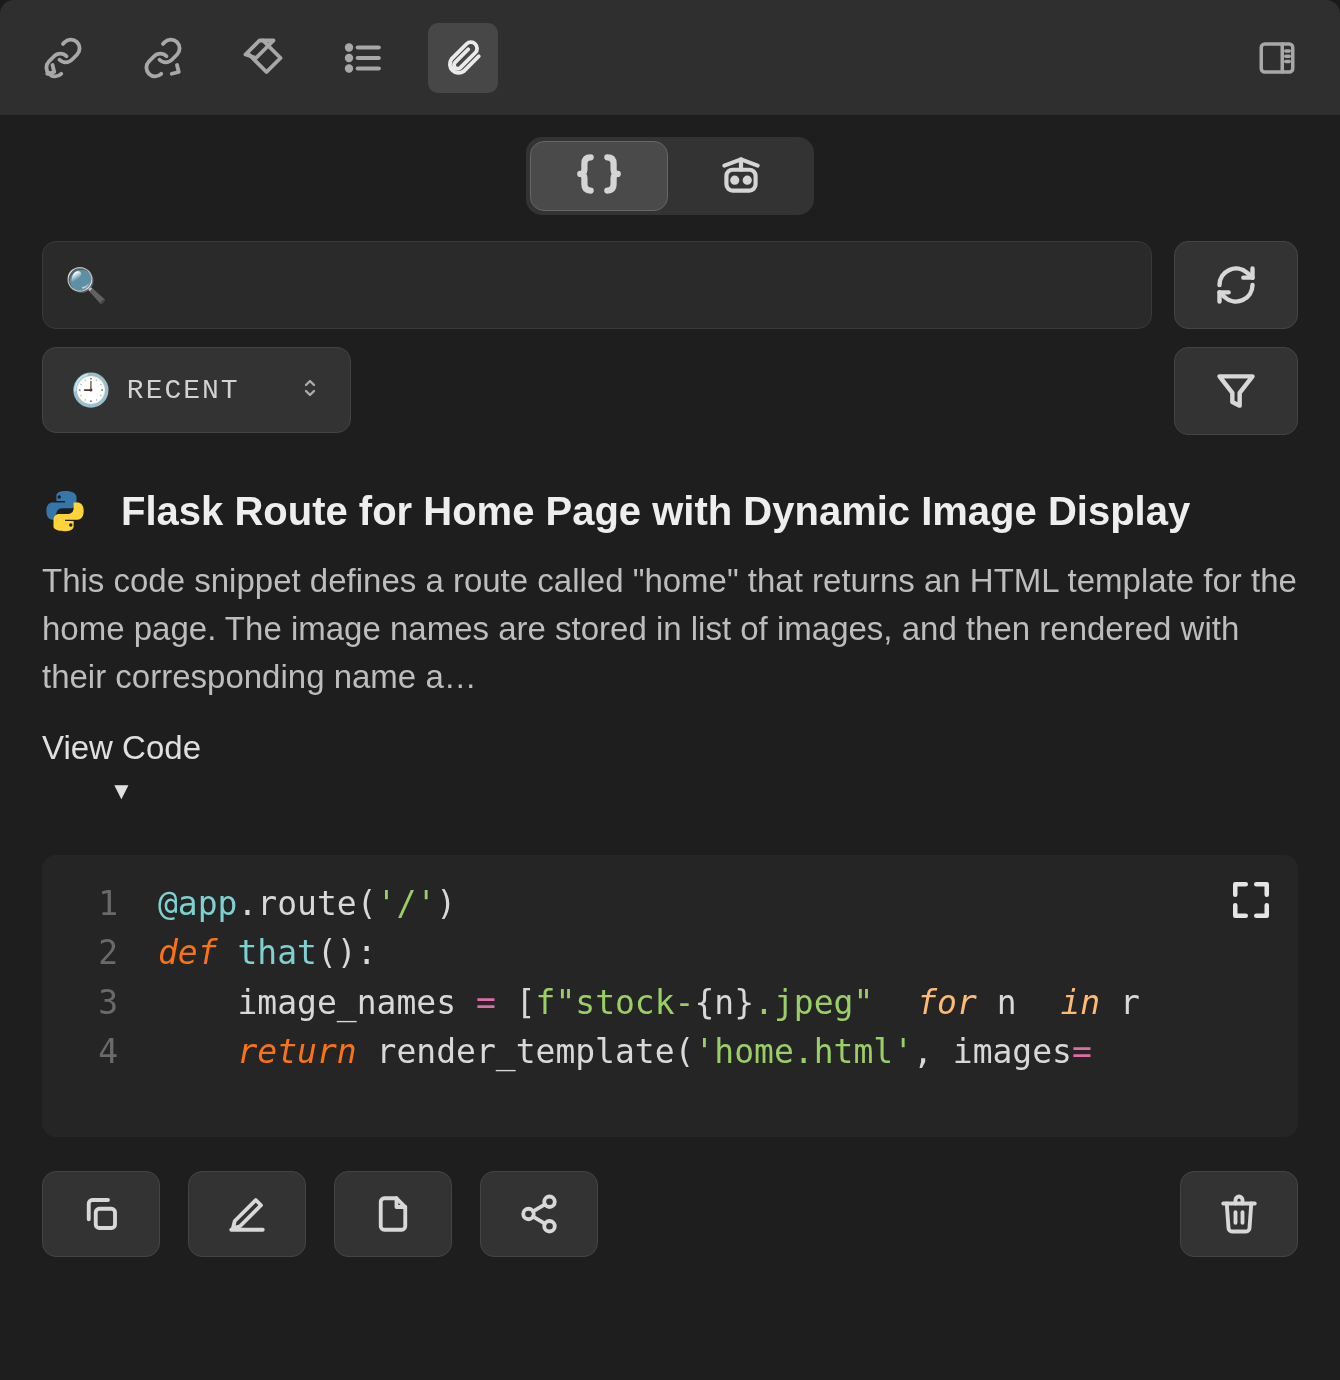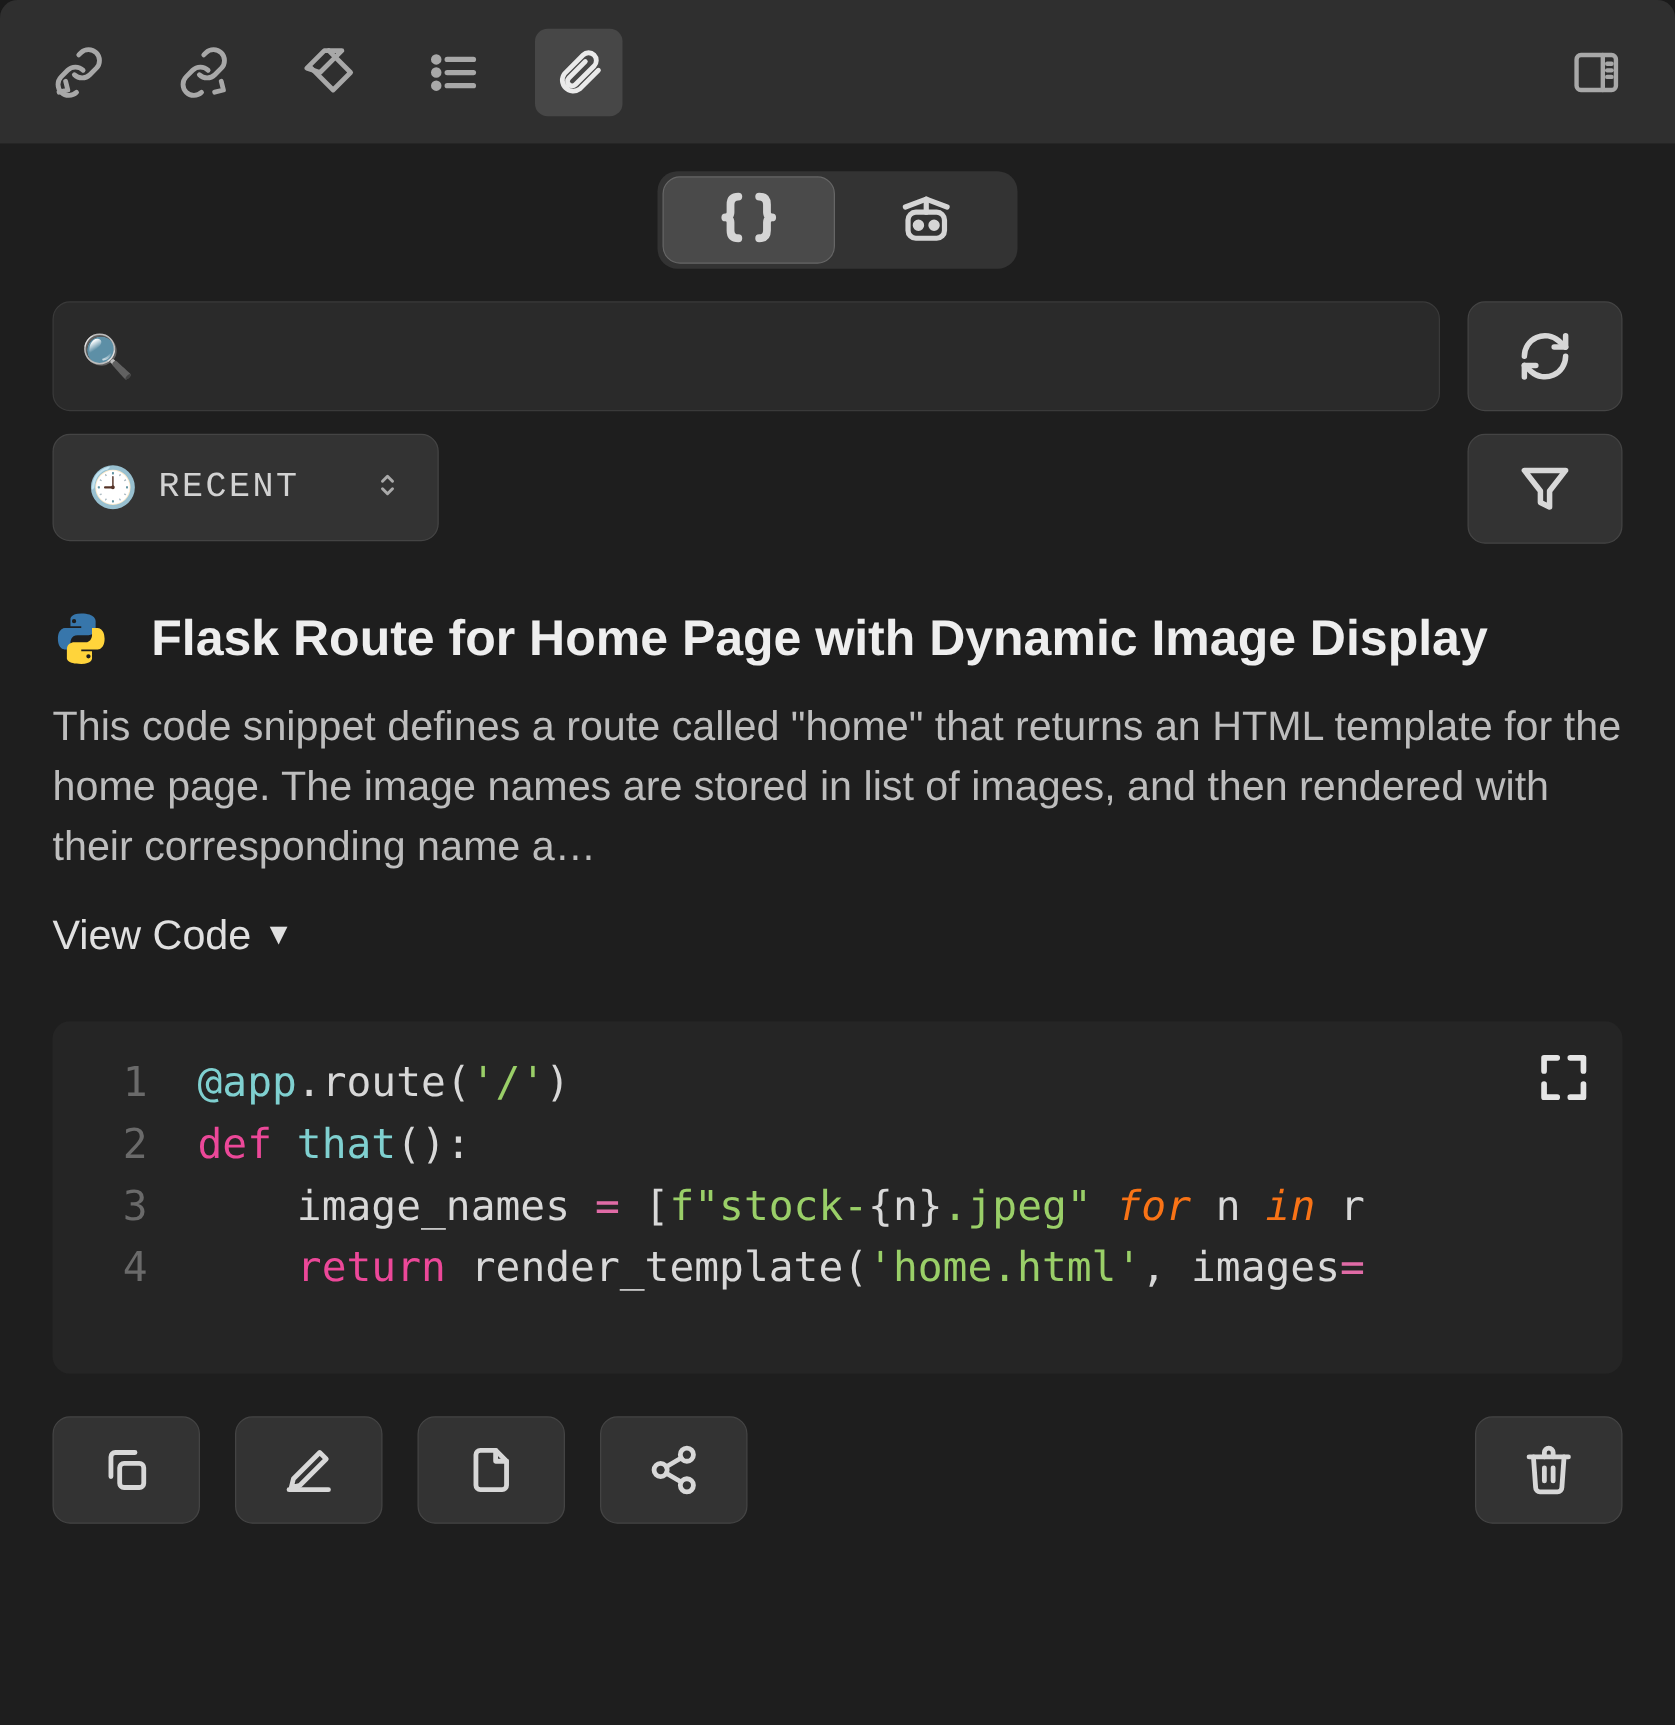--- a/index.html
+++ b/index.html
@@ -39,39 +39,39 @@
   .sort-pill .label { font-size: 28px; letter-spacing: 2px; color: #d2d2d2; font-weight: 500; font-family: Liberation Mono, monospace; }
   .sort-pill .chev { margin-left: 42px; color: #aaa; }
   .sort-pill .chev svg { width: 24px; height: 24px; }
 
   
   .snippet { }
   .snippet-header { display: flex; align-items: center; gap: 33px; margin-bottom: 20px; }
   .lang-icon { width: 46px; height: 46px; flex-shrink: 0; }
   .snippet-title { font-size: 40px; font-weight: 700; color: #eeeeee; line-height: 1.3; }
   .snippet-desc { font-size: 33px; color: #bdbdbd; line-height: 1.45; margin-bottom: 28px; }
-  .view-code { font-size: 33px; color: #e0e0e0; cursor: pointer; display: inline-flex; align-items: center; gap: 10px; margin-bottom: 50px; }
+  .view-code { font-size: 33px; color: #e0e0e0; cursor: pointer; display: inline-flex; align-items: center; gap: 10px; margin-bottom: 50px; flex-direction: column; }
   .view-code .tri { font-size: 24px; }
 
   
   .code-block { background: #252525; border-radius: 14px; padding: 24px 26px 60px 26px; position: relative; font-family: "SF Mono", ui-monospace, Menlo, Consolas, monospace; font-size: 33px; margin-bottom: 34px; overflow: hidden; }
   .code-line { display: flex; white-space: pre; line-height: 1.5; }
   .line-num { width: 50px; text-align: right; color: #6a6a6a; margin-right: 40px; user-select: none; flex-shrink: 0; }
   .code-text { flex: 1; overflow: hidden; }
   .tok-dec   { color: #7fd0d0; text-align: center; }   
   .tok-punc  { color: #d8d8d8; }
   .tok-call  { color: #d8d8d8; }
   .tok-str   { color: #9acf68; }
-  .tok-kw    { color: #ec4899; }
+  .tok-kw    { color: #f97316; font-style: italic; }
   .tok-fn    { color: #7fd0d0; }
   .tok-var   { color: #d8d8d8; }
   .tok-op    { color: #e06ba6; }
   .tok-fstr  { color: #9acf68; }
   .tok-fbrace{ color: #d8d8d8; }
-  .tok-for   { color: #f97316; font-style: italic; }
+  .tok-for   { color: #fdba74; font-style: italic; margin-left: 24px; }
   .expand-icon { position: absolute; top: 24px; right: 26px; color: #e5e5e5; cursor: pointer; }
   .expand-icon svg { width: 42px; height: 42px; }
 
   
   .action-bar { display: flex; gap: 28px; }
   .action-spacer { flex: 1; }
   .action-btn { width: 118px; height: 86px; background: #333333; border: 1px solid #444; border-radius: 14px; display: flex; align-items: center; justify-content: center; cursor: pointer; color: #d8d8d8; }
   .action-btn svg { width: 42px; height: 42px; }
 
 </style>

